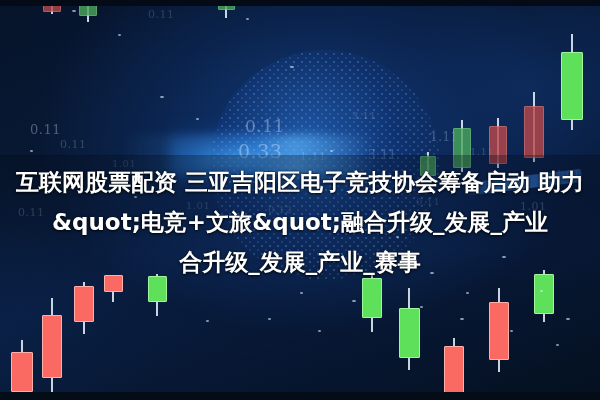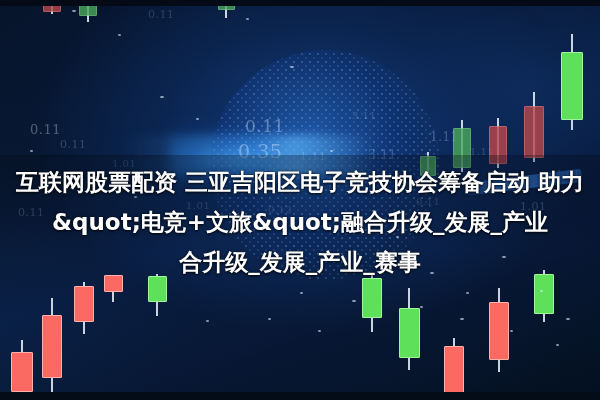--- a/index.html
+++ b/index.html
@@ -159,21 +159,21 @@
   <div class="globe-wrap">
     <div class="globe-core"></div>
     <div class="globe"></div>
     <div class="globe b"></div>
   </div>
 
   <div id="numbers-layer">
       <div class="num" style="left: 30px; top: 122px; font-size: 13px; color: rgba(205, 225, 250, 0.34);">0.11</div>
       <div class="num" style="left: 60px; top: 138px; font-size: 11px; color: rgba(205, 225, 250, 0.22);">0.11</div>
       <div class="num" style="left: 245px; top: 116px; font-size: 17px; color: rgba(205, 225, 250, 0.4);">0.11</div>
-      <div class="num" style="left: 238px; top: 140px; font-size: 19px; color: rgba(205, 225, 250, 0.44);">0.35</div>
+      <div class="num" style="left: 238px; top: 140px; font-size: 19px; color: rgba(205, 225, 250, 0.44);">0.33</div>
       <div class="num" style="left: 300px; top: 150px; font-size: 11px; color: rgba(205, 225, 250, 0.24);">1.11</div>
       <div class="num" style="left: 368px; top: 148px; font-size: 12px; color: rgba(205, 225, 250, 0.26);">3.11</div>
       <div class="num" style="left: 430px; top: 130px; font-size: 12px; color: rgba(205, 225, 250, 0.28);">1.11</div>
       <div class="num" style="left: 470px; top: 146px; font-size: 10px; color: rgba(205, 225, 250, 0.2);">1.11</div>
       <div class="num" style="left: 148px; top: 8px; font-size: 11px; color: rgba(205, 225, 250, 0.18);">0.11</div>
       <div class="num" style="left: 40px; top: 172px; font-size: 10px; color: rgba(205, 225, 250, 0.2);">1.01</div>
       <div class="num" style="left: 112px; top: 158px; font-size: 10px; color: rgba(205, 225, 250, 0.2);">1.01</div>
       <div class="num" style="left: 18px; top: 206px; font-size: 11px; color: rgba(205, 225, 250, 0.22);">0.11</div>
       <div class="num" style="left: 186px; top: 200px; font-size: 10px; color: rgba(205, 225, 250, 0.18);">1.01</div>
       <div class="num" style="left: 268px; top: 204px; font-size: 10px; color: rgba(205, 225, 250, 0.18);">0.12</div>

